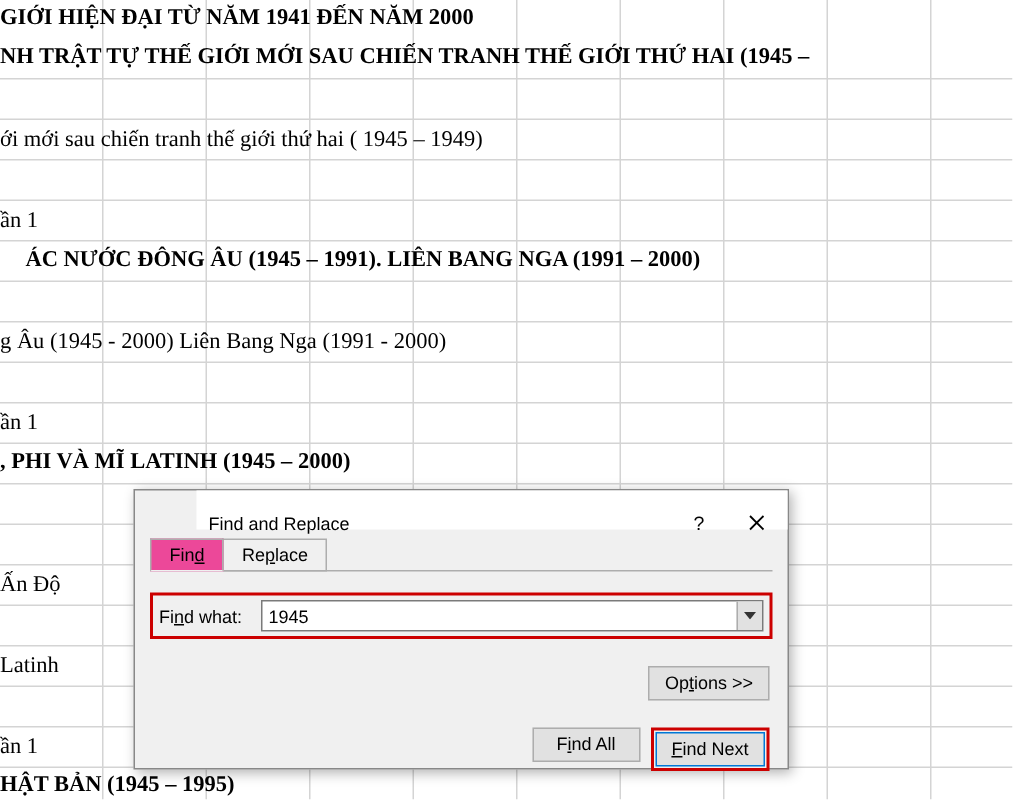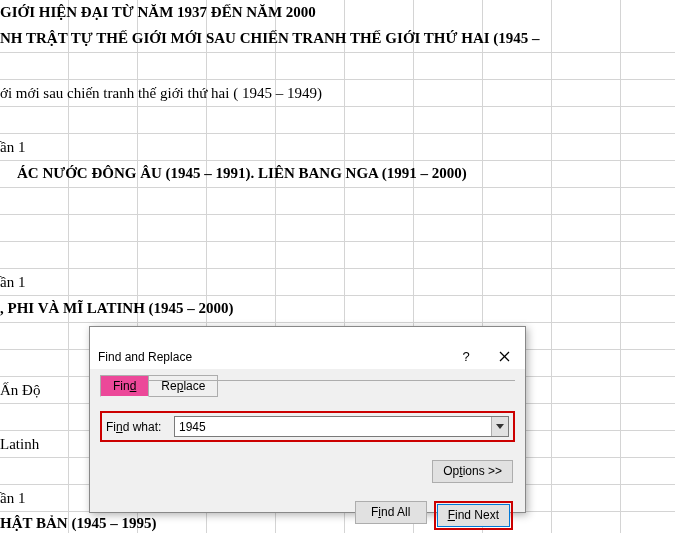--- a/index.html
+++ b/index.html
@@ -40,25 +40,26 @@
     width: 437px;
     height: 187px;
     background: #f0f0f0;
     border: 1px solid #888;
     box-shadow: 2px 2px 8px rgba(0,0,0,0.3);
     font-family: "Segoe UI", Tahoma, sans-serif;
     font-size: 12px;
     color: #000;
   }
   .titlebar {
-    height: 42px;
+    height: 26px;
     display: flex;
     align-items: center;
     padding: 17px 2px 0 8px;
     background: #fff;
+    margin-left: 41px;
   }
   .titlebar .title { flex: 1; }
   .titlebar .tbtn {
     width: 38px;
     height: 24px;
     display: flex;
     align-items: center;
     justify-content: center;
     font-size: 13px;
   }
@@ -184,25 +185,26 @@
   <div class="gridline h" style="top:295px"></div>
   <div class="gridline h" style="top:322px"></div>
   <div class="gridline h" style="top:349px"></div>
   <div class="gridline h" style="top:376px"></div>
   <div class="gridline h" style="top:403px"></div>
   <div class="gridline h" style="top:430px"></div>
   <div class="gridline h" style="top:457px"></div>
   <div class="gridline h" style="top:484px"></div>
   <div class="gridline h" style="top:511px"></div>
 
-  <div class="cell bold" style="left:0;top:4px">GIỚI HIỆN ĐẠI TỪ NĂM 1937 ĐẾN NĂM 2000</div>
+  <div class="cell bold" style="left:0;top:4px">GIỚI HIỆN ĐẠI TỪ NĂM 1941 ĐẾN NĂM 2000</div>
   <div class="cell bold" style="left:0;top:30px">NH TRẬT TỰ THẾ GIỚI MỚI SAU CHIẾN TRANH THẾ GIỚI THỨ HAI (1945 –</div>
   <div class="cell" style="left:0;top:85px">ới mới sau chiến tranh thế giới thứ hai ( 1945 – 1949)</div>
   <div class="cell" style="left:0;top:139px">ần 1</div>
   <div class="cell bold" style="left:17px;top:165px">ÁC NƯỚC ĐÔNG ÂU (1945 – 1991). LIÊN BANG NGA (1991 – 2000)</div>
+  <div class="cell" style="left:0;top:220px">g Âu (1945 - 2000) Liên Bang Nga (1991 - 2000)</div>
   <div class="cell" style="left:0;top:274px">ần 1</div>
   <div class="cell bold" style="left:0;top:300px">, PHI VÀ MĨ LATINH (1945 – 2000)</div>
   <div class="cell" style="left:0;top:382px">Ấn Độ</div>
   <div class="cell" style="left:0;top:436px">Latinh</div>
   <div class="cell" style="left:0;top:490px">ần 1</div>
   <div class="cell bold" style="left:0;top:515px">HẬT BẢN (1945 – 1995)</div>
 </div>
 
 <div class="dialog">
   <div class="titlebar">

